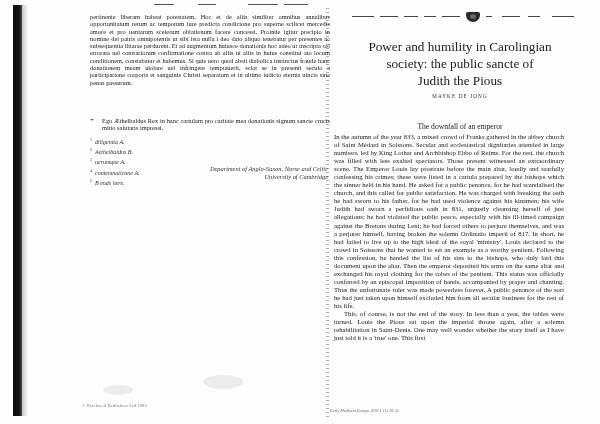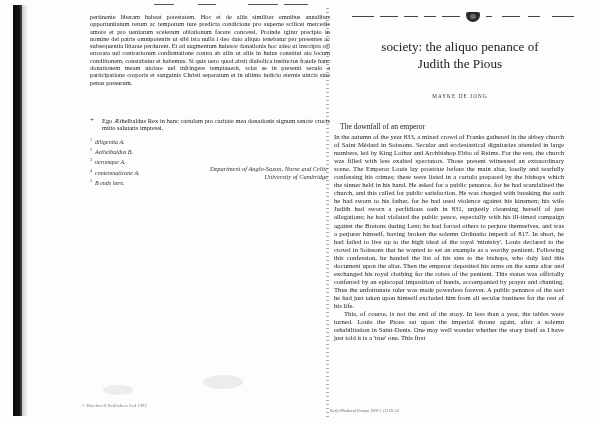--- a/index.html
+++ b/index.html
@@ -75,21 +75,21 @@
     .title {
       position: absolute; left: 10px; top: 38px; width: 240px;
       text-align: center; font-size: 13.2px; line-height: 17px; color: #1b1b1b;
     }
     .title div { white-space: nowrap; }
     .author {
       position: absolute; left: 10px; top: 93px; width: 240px; text-align: center;
       font-size: 5.2px; letter-spacing: 1.1px; color: #333;
     }
     .section-head {
-      position: absolute; left: 10px; top: 122px; width: 240px; text-align: left;
+      position: absolute; left: 10px; top: 122px; width: 240px; text-align: center;
       font-size: 7.6px; color: #1a1a1a;
     }
     .body-text {
       position: absolute; left: 4px; top: 133px; width: 230px;
       font-size: 6.7px; line-height: 8.05px; text-align: justify; color: #1d1d1d;
     }
     .body-text p { margin: 0; }
     .body-text p + p { text-indent: 10px; margin-top: 0; }
     .right-footer {
       position: absolute; left: 0px; top: 408px;
@@ -147,21 +147,22 @@
       <div class="orn-rule" style="left:72px;width:12px;"></div>
       <div class="orn-rule" style="left:90px;width:18px;"></div>
       <div class="ornament"></div>
       <div class="orn-rule" style="left:134px;width:6px;"></div>
       <div class="orn-rule" style="left:150px;width:18px;"></div>
       <div class="orn-rule" style="left:176px;width:12px;"></div>
       <div class="orn-rule" style="left:200px;width:22px;"></div>
     </div>
 
     <div class="title">
-      <div>society: the aliquo penance of</div>
+      <div>Power and humility in Carolingian</div>
+      <div>society: the public sancte of</div>
       <div>Judith the Pious</div>
     </div>
 
     <div class="author">MAYKE DE JONG</div>
 
     <div class="section-head">The downfall of an emperor</div>
 
     <div class="body-text">
       <p>In the autumn of the year 833, a mixed crowd of Franks gathered in the abbey church of Saint Médard in Soissons. Secular and ecclesiastical dignitaries attended in large numbers, led by King Lothar and Archbishop Ebbo of Reims. For the rest, the church was filled with less exalted spectators. Those present witnessed an extraordinary scene. The Emperor Louis lay prostrate before the main altar, loudly and tearfully confessing his crimes; these were listed in a cartula prepared by the bishops which the sinner held in his hand. He asked for a public penance, for he had scandalised the church, and this called for public satisfaction. He was charged with breaking the oath he had sworn to his father, for he had used violence against his kinsmen; his wife Judith had sworn a perfidious oath in 831, unjustly cleansing herself of just allegations; he had violated the public peace, especially with his ill-timed campaign against the Bretons during Lent; he had forced others to perjure themselves, and was a perjurer himself, having broken the solemn Ordinatio imperii of 817. In short, he had failed to live up to the high ideal of the royal 'ministry'. Louis declared to the crowd in Soissons that he wanted to set an example as a worthy penitent. Following this confession, he handed the list of his sins to the bishops, who duly laid this document upon the altar. Then the emperor deposited his arms on the same altar and exchanged his royal clothing for the robes of the penitent. This status was officially conferred by an episcopal imposition of hands, accompanied by prayer and chanting. Thus the unfortunate ruler was made powerless forever. A public penance of the sort he had just taken upon himself excluded him from all secular business for the rest of his life.</p>
       <p>This, of course, is not the end of the story. In less than a year, the tables were turned. Louis the Pious sat upon the imperial throne again, after a solemn rehabilitation in Saint-Denis. One may well wonder whether the story itself as I have just told it is a 'true' one. This first</p>

